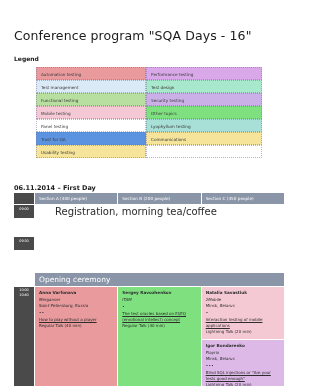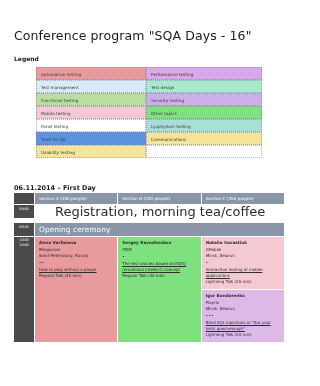--- a/index.html
+++ b/index.html
@@ -117,38 +117,39 @@
     overflow: hidden;
     white-space: nowrap;
   }
   .head-row .time-cell { height: 11px; padding-top: 0; }
 
   .plain-cell {
     flex: 1;
     margin-left: 1px;
     background: #ffffff;
     color: #2b2b2b;
-    font-size: 13px;
+    font-size: 10px;
     line-height: 13px;
-    height: 17px;
+    height: 31px;
     padding-left: 20px;
     box-sizing: border-box;
     white-space: nowrap;
   }
   .wide-cell {
     flex: 1;
     margin-left: 1px;
     background: #8a95a8;
     color: #ffffff;
     font-size: 7.5px;
     line-height: 13px;
     height: 13px;
     padding-left: 4px;
     box-sizing: border-box;
     white-space: nowrap;
+    margin-top: 36px;
   }
   .ceremony-row .time-cell { height: 13px; }
   .reg-row .time-cell { height: 13px; }
 
   
   .talks-row { align-items: stretch; }
   .talks-row .time-cell {
     padding-top: 1px;
   }
   .tracks {

